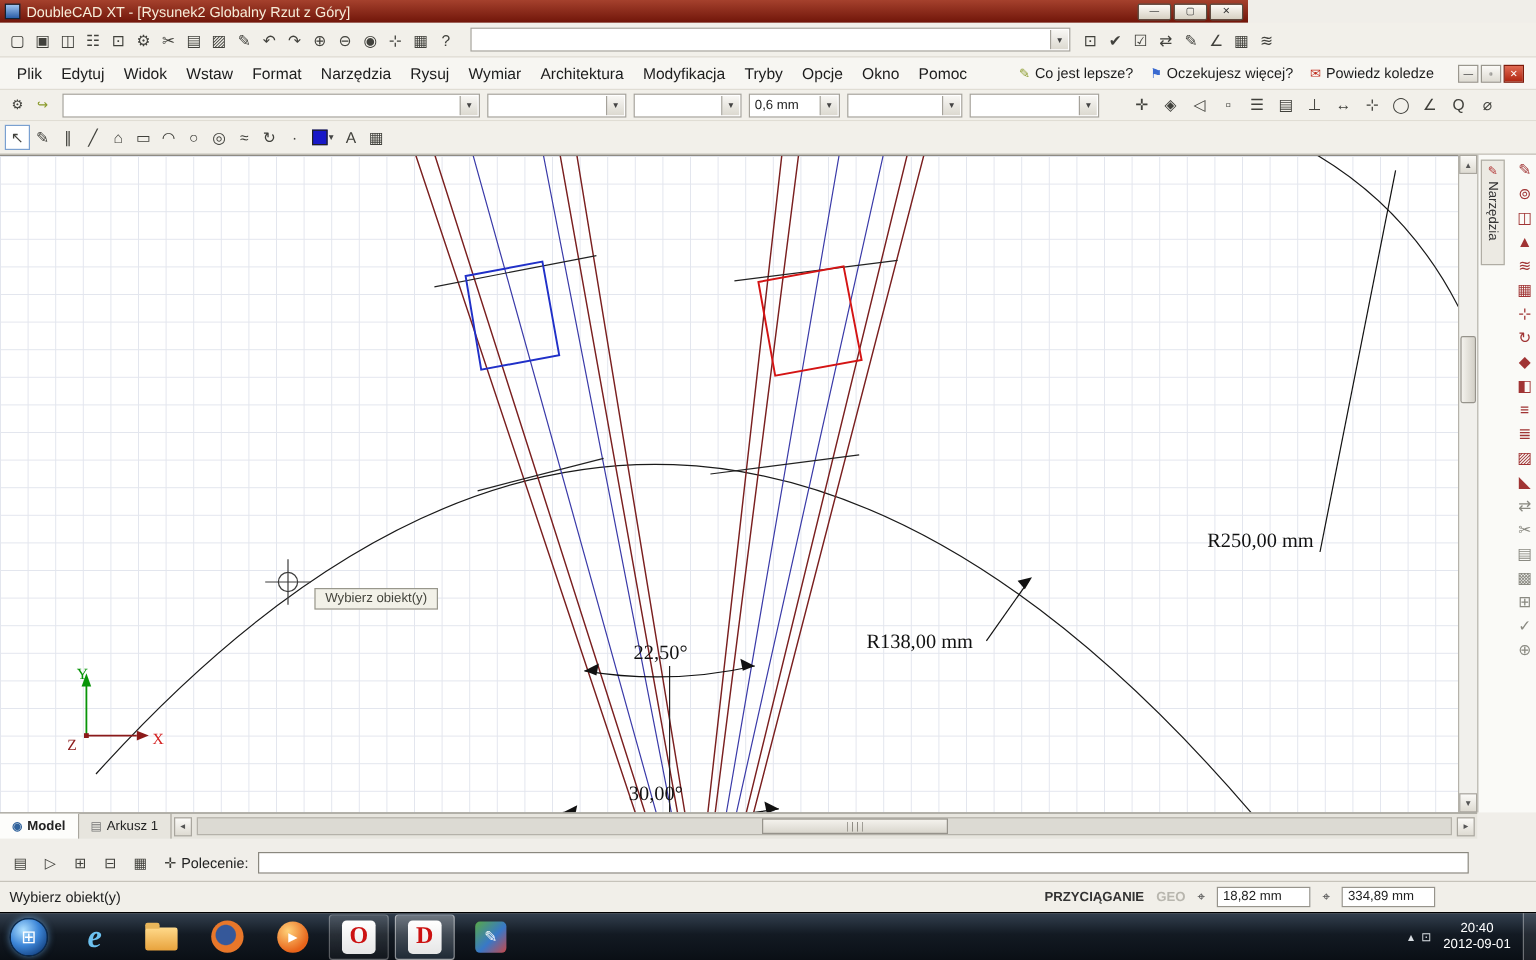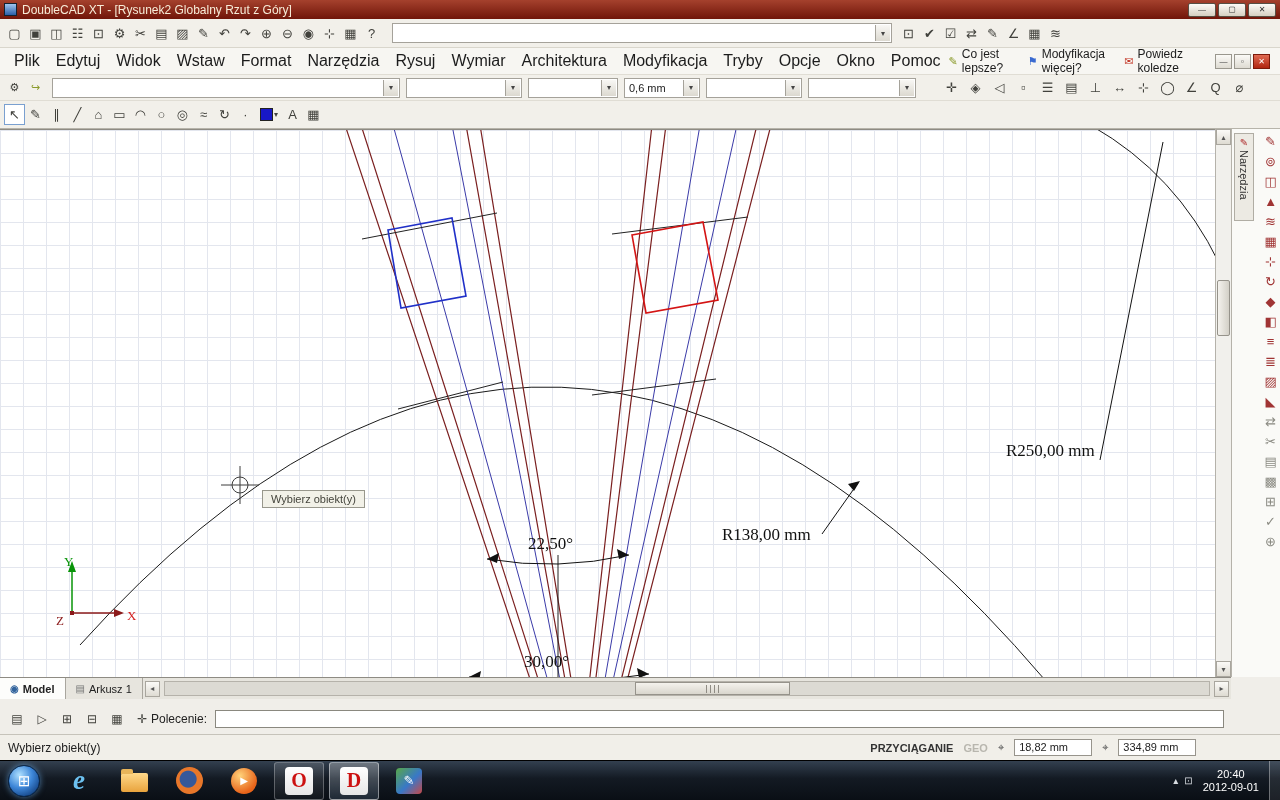--- a/index.html
+++ b/index.html
@@ -1,20 +1,20 @@
 <!DOCTYPE html>
 <html style="--titlebar_top: #a5412d; --titlebar_bottom: #701509; --toolbar_bg: #f2f0ea; --grid: #e3e6ee; --spoke_dark: #7a1f1f; --rect_blue: #2030c8; --rect_red: #d41414; --centerline_blue: #3a3aa8; --panel_icon_red: #a03434; --taskbar_bg: #131a23; --accent_blue: #1818c8;"><head>
 <meta charset="utf-8">
 <style>
   * { margin:0; padding:0; box-sizing:border-box; }
   html,body { width:1280px; height:800px; overflow:hidden; }
   body { font-family:"Liberation Sans", sans-serif; background:#f0eee9; position:relative; color:#222; }
 
   
-  .titlebar { position:absolute; left:0; top:0; width:1280px; height:19px;
+  .titlebar { position:absolute; left:0; top:0; width:1040px; height:19px;
     background:linear-gradient(var(--titlebar_top,#a5412d), var(--titlebar_bottom,#701509));
     display:flex; align-items:center; padding:0 4px; }
   .app-ic { width:13px; height:13px; background:linear-gradient(#9fc4ef,#2b5fa8); border:1px solid #123; margin-right:5px; }
   .title-text { color:#f7ecd8; font-size:12px; }
   .cap-group { margin-left:auto; display:flex; gap:2px; }
   .cap-btn { width:28px; height:14px; background:linear-gradient(#fdfbf7,#d6d0c2); border:1px solid #564f44;
     border-radius:2px; font-size:8px; line-height:12px; text-align:center; color:#333; }
 
   
   .bar { position:absolute; left:0; width:1280px; background:var(--toolbar_bg,#f2f0ea); display:flex; align-items:center; }
@@ -31,21 +31,21 @@
   .combo { height:20px; background:#fff; border:1px solid #a5a29a; position:relative; display:flex; align-items:center;
     padding:0 18px 0 4px; font-size:11px; color:#222; }
   .combo .arrow { position:absolute; right:1px; top:1px; bottom:1px; width:15px;
     background:linear-gradient(#f8f7f4,#dcd9d0); border-left:1px solid #a5a29a;
     font-size:8px; display:flex; align-items:center; justify-content:center; color:#444; }
   .tb-combo { width:500px; margin:0 6px 0 10px; }
   .combo.c1{width:348px;} .combo.c2{width:116px;} .combo.c3{width:90px;}
   .combo.c4{width:76px;} .combo.c5{width:96px;} .combo.c6{width:108px;}
 
   .menu-items { display:flex; }
-  .menu-item { padding:2px 8px; font-size:16px; color:#1c1c1c; }
+  .menu-item { padding:2px 8px; font-size:13px; color:#1c1c1c; }
   .menu-right { margin-left:auto; display:flex; align-items:center; gap:14px; padding-right:4px; }
   .menu-link { display:flex; align-items:center; gap:4px; font-size:12px; color:#1c1c1c; }
   .link-ic { font-size:11px; }
   .link-ic.olive{color:#8a9a2a;} .link-ic.blue{color:#3a6ad0;} .link-ic.red{color:#c03020;}
   .mdi-btns { display:flex; gap:2px; margin-left:6px; }
   .mdi-btn { width:17px; height:15px; border:1px solid #9a978e; background:linear-gradient(#fbfaf7,#dedbd2);
     font-size:8px; line-height:13px; text-align:center; color:#333; }
   .mdi-btn.close { color:#fff; background:linear-gradient(#e06a52,#b02510); border-color:#7c1a0a; }
 
   .prop-right { margin-left:auto; display:flex; gap:3px; padding-right:26px; }
@@ -212,21 +212,21 @@
   <div class="menu-right">
     <div class="menu-items" style="gap:14px;">
 
         <span class="menu-link">
           <span class="link-ic olive">✎</span>
           <span>Co jest lepsze?</span>
         </span>
 
         <span class="menu-link">
           <span class="link-ic blue">⚑</span>
-          <span>Modyfikacja więcej?</span>
+          <span>Oczekujesz więcej?</span>
         </span>
 
         <span class="menu-link">
           <span class="link-ic red">✉</span>
           <span>Powiedz koledze</span>
         </span>
       </div>
     <span class="mdi-btns">
       <span class="mdi-btn">—</span>
       <span class="mdi-btn">▫</span>

